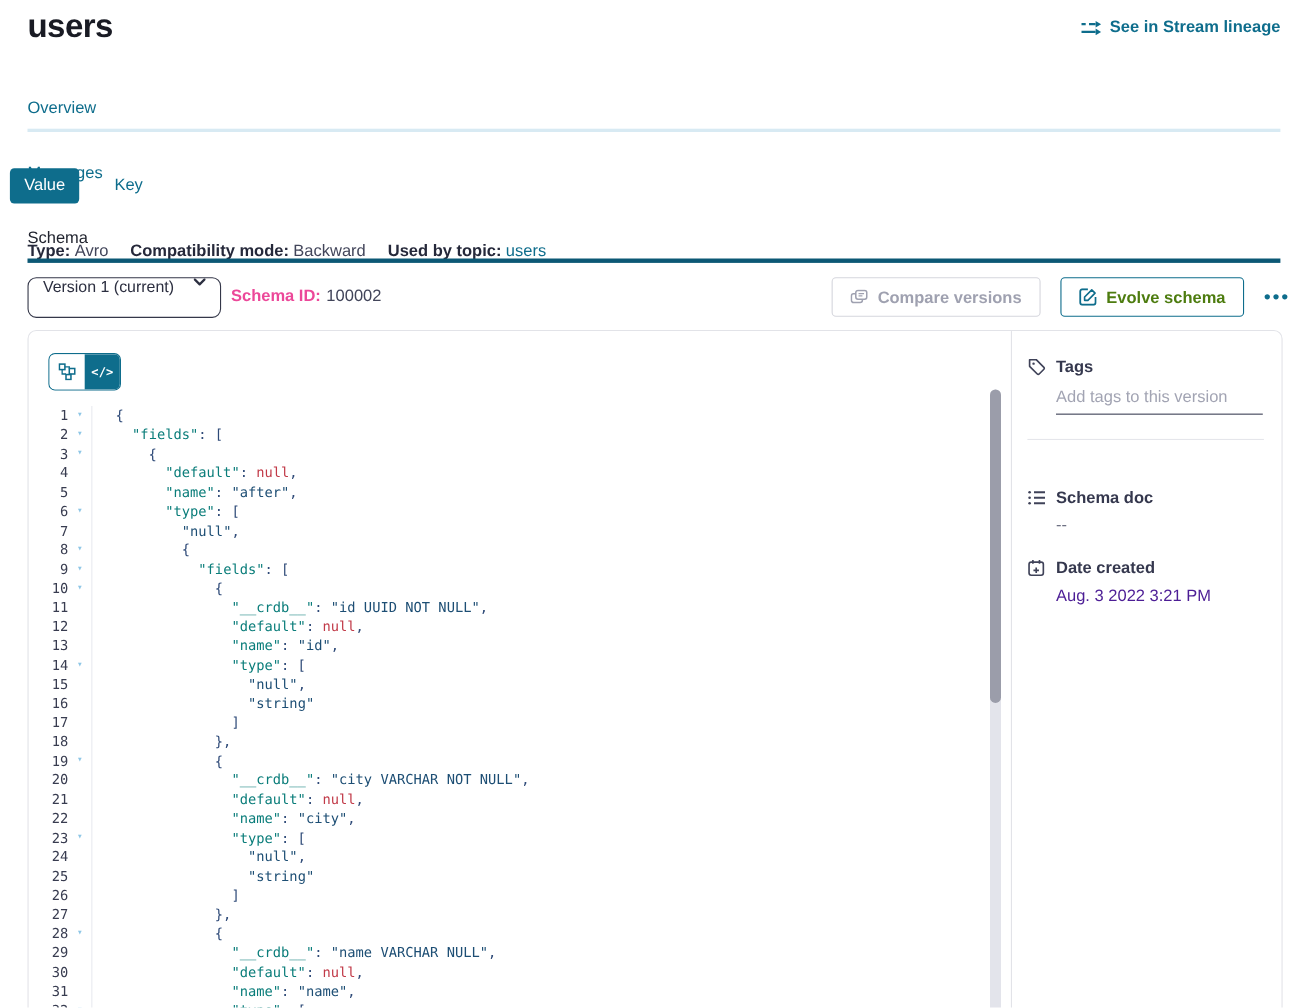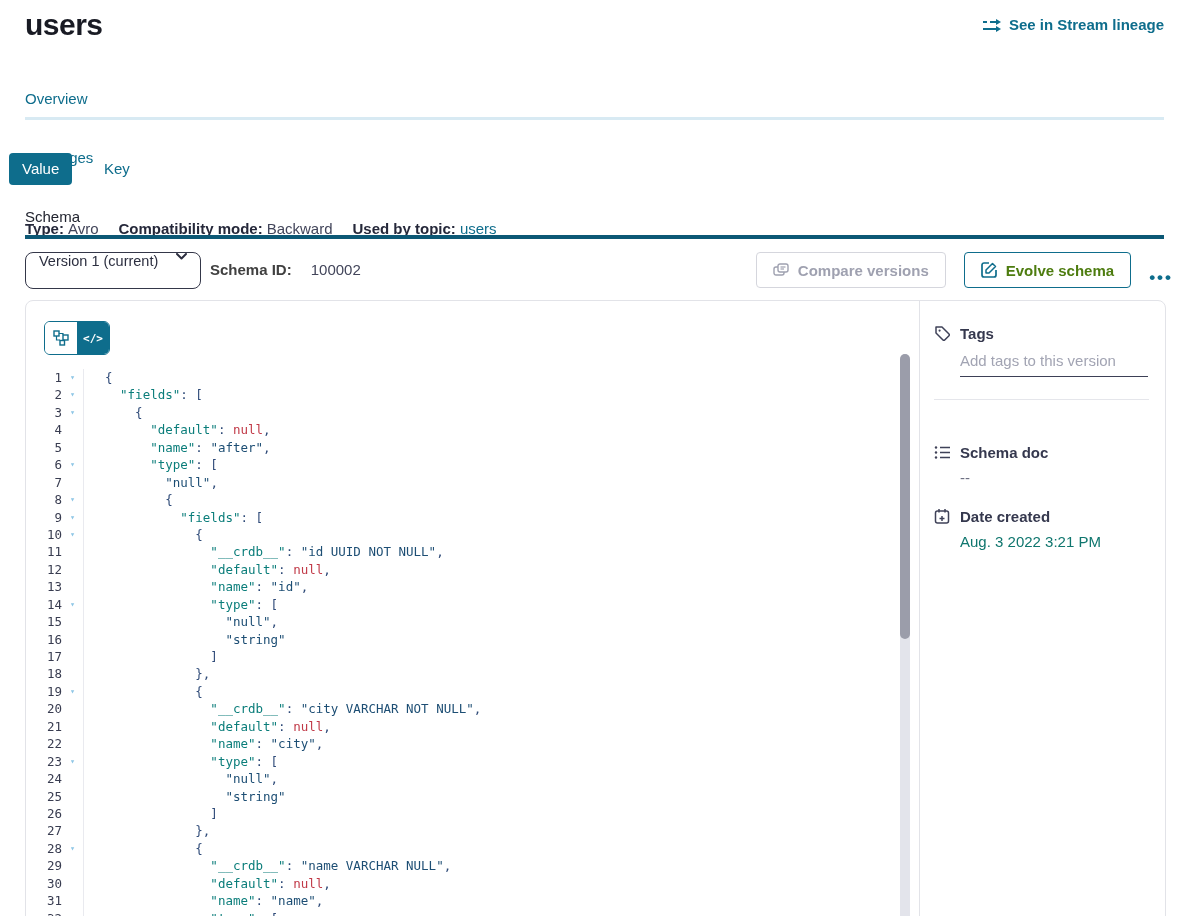--- a/index.html
+++ b/index.html
@@ -31,22 +31,22 @@
   
   #meta-row { left:25px; top:220px; font-size:15px; display:flex; gap:20px; }
   #meta-row b { color:#25283a; font-weight:700; margin-right:4px; }
   .meta-link { color:#0e6d8c; cursor:pointer; }
 
   
   #version-select { left:25px; top:252px; width:176px; height:37px; border:1px solid #343749;
     border-radius:8px; display:flex; align-items:flex-start; justify-content:space-between;
     padding:0 13px; font-size:14.5px; color:#2c2f40; cursor:pointer; background:#fff; }
   #schema-id { left:210px; top:261px; font-size:15px; }
-  #schema-id b { color:#404040; margin-right:19px; }
-  #actions-row { right:16px; top:252px; display:flex; align-items:flex-end; gap:18px; }
+  #schema-id b { color:#ec4899; margin-right:5px; }
+  #actions-row { right:16px; top:252px; display:flex; align-items:center; gap:18px; }
   .btn { height:36px; display:inline-flex; align-items:center; gap:9px; padding:0 16px;
     border-radius:4px; font-size:15px; font-weight:600; background:#fff; cursor:pointer;
     font-family:"Liberation Sans", sans-serif; }
   #compare-btn { border:1px solid #d5d6dd; color:#9fa1b0; cursor:default; }
   #evolve-btn { border:1px solid #0e6d8c; color:#4d7c0f; }
   #more-btn { color:#0e6d8c; font-size:17px; font-weight:700; letter-spacing:2px; background:none; border:none; cursor:pointer; }
 
   
   #main-card { top:300px; left:25px; width:1141px; height:624px; border:1px solid #e2e3e8;
     border-radius:8px; display:flex; overflow:hidden; background:#fff; }
@@ -81,21 +81,21 @@
 
   
   #side-panel { width:245px; padding:24px 16px 0 14px; }
   .side-header { display:flex; align-items:center; gap:9px; font-size:15px; font-weight:700; color:#35384e; }
   .side-header svg { flex:none; color:#3f4258; }
   #tags-input { display:block; margin:10px 0 0 26px; width:188px; border:none;
     border-bottom:1px solid #3d4056; padding:0 0 7px 0; font-size:15px; color:#42455a;
     background:transparent; outline:none; font-family:"Liberation Sans", sans-serif; }
   #tags-input::placeholder { color:#a2a4b3; }
   #sidebar-divider { border:none; border-top:1px solid #e5e6eb; margin:22px 0 44px 0; }
-  .side-value { margin:8px 0 0 26px; font-size:15px; color:#0f766e; }
+  .side-value { margin:8px 0 0 26px; font-size:15px; color:#4c1d95; }
   #doc-value { color:#6e7183; }
   #created-section { margin-top:22px; }
 </style>
 </head>
 <body>
 
 <h1 class="abs" id="page-title">users</h1>
 
 <div class="abs" id="lineage-link">
   <svg width="19" height="14" viewBox="0 0 19 14">

